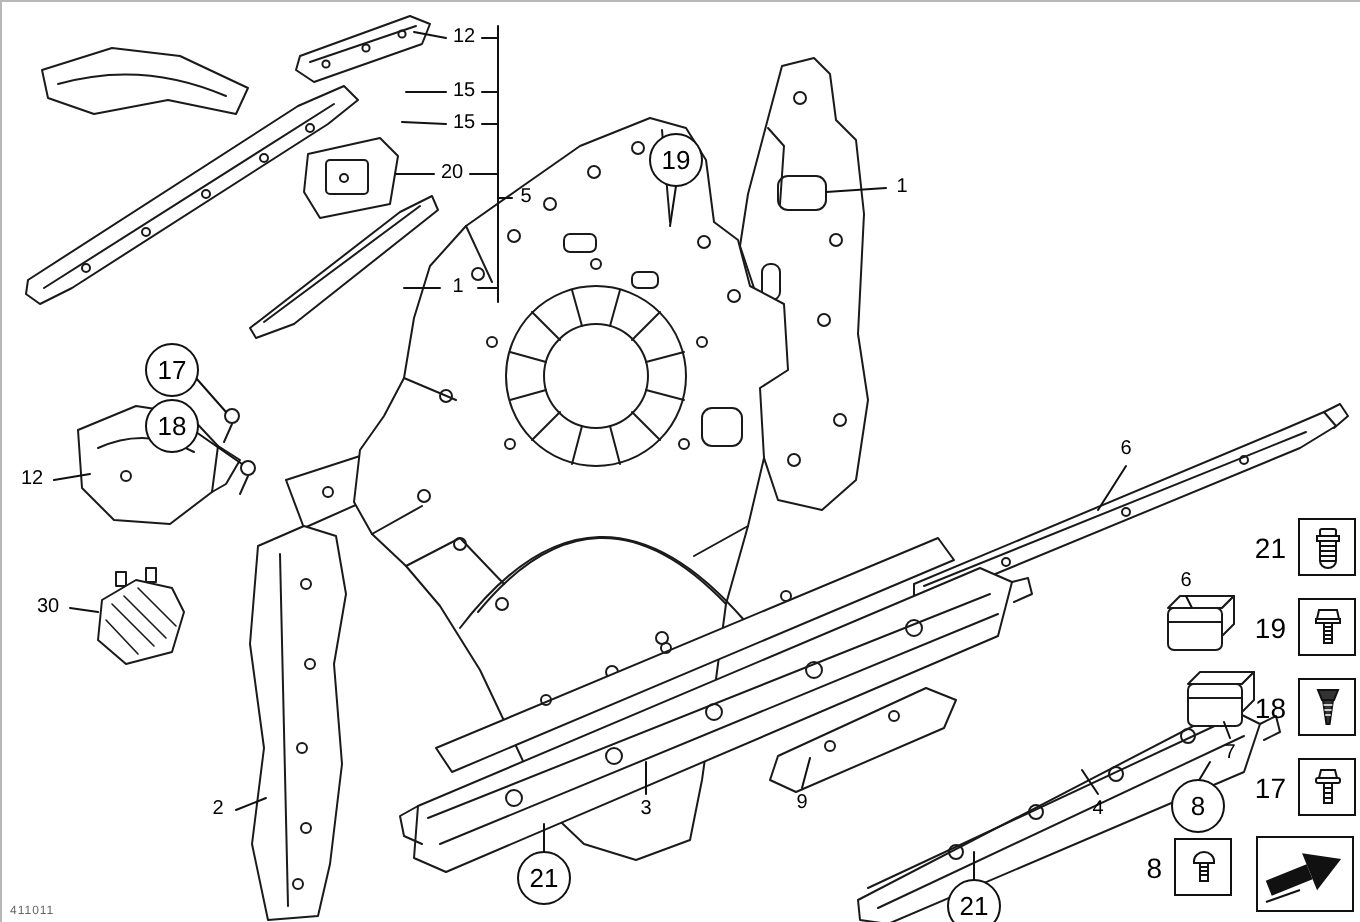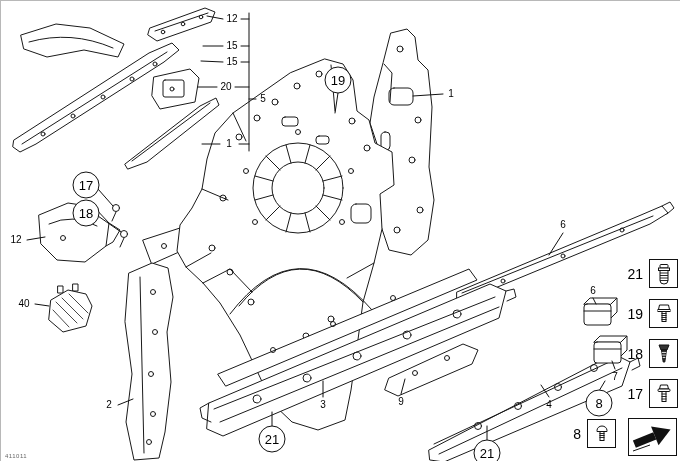--- a/index.html
+++ b/index.html
@@ -235,21 +235,21 @@
   <div class="callout" style="left:231px;top:45px">15</div>
   <div class="callout" style="left:231px;top:61px">15</div>
   <div class="callout" style="left:225px;top:86px">20</div>
   <div class="callout" style="left:262px;top:98px">5</div>
   <div class="callout" style="left:228px;top:143px">1</div>
   <div class="callout circled" style="left:337px;top:79px">19</div>
   <div class="callout" style="left:450px;top:93px">1</div>
   <div class="callout circled" style="left:85px;top:184px">17</div>
   <div class="callout circled" style="left:85px;top:212px">18</div>
   <div class="callout" style="left:15px;top:239px">12</div>
-  <div class="callout" style="left:23px;top:303px">40</div>
+  <div class="callout" style="left:23px;top:303px">30</div>
   <div class="callout" style="left:562px;top:224px">6</div>
   <div class="callout" style="left:592px;top:290px">6</div>
   <div class="callout" style="left:614px;top:376px">7</div>
   <div class="callout" style="left:108px;top:404px">2</div>
   <div class="callout" style="left:322px;top:404px">3</div>
   <div class="callout" style="left:400px;top:401px">9</div>
   <div class="callout" style="left:548px;top:404px">4</div>
   <div class="callout circled" style="left:271px;top:438px">21</div>
   <div class="callout circled" style="left:486px;top:452px">21</div>
   <div class="callout circled" style="left:598px;top:402px">8</div>

